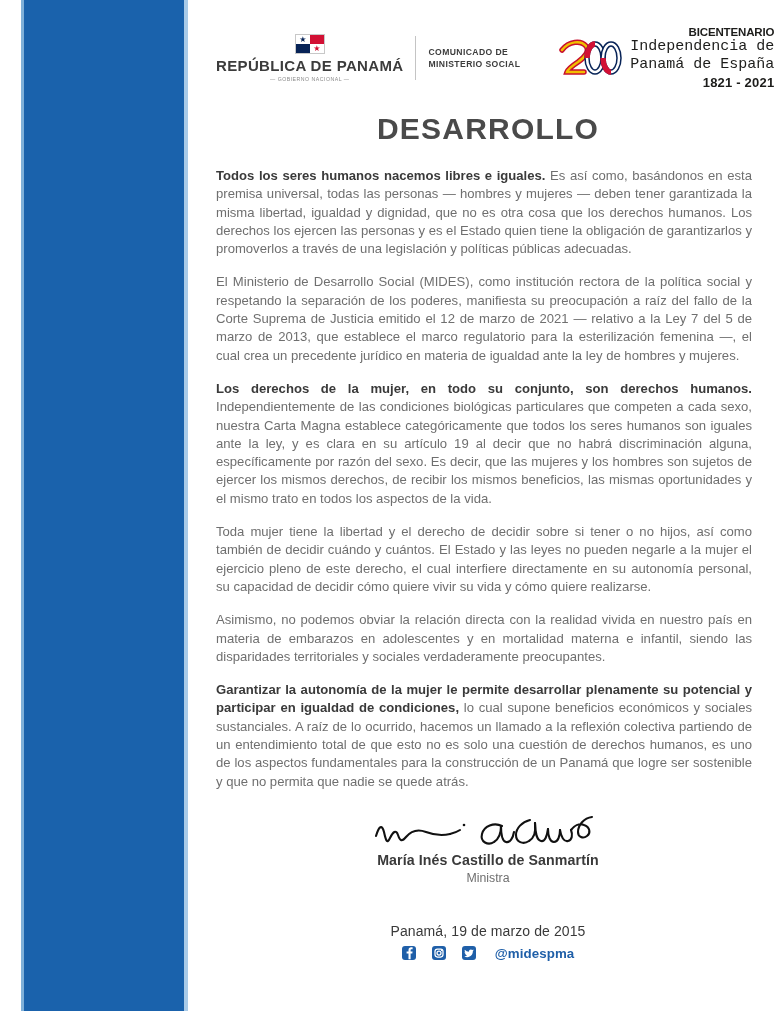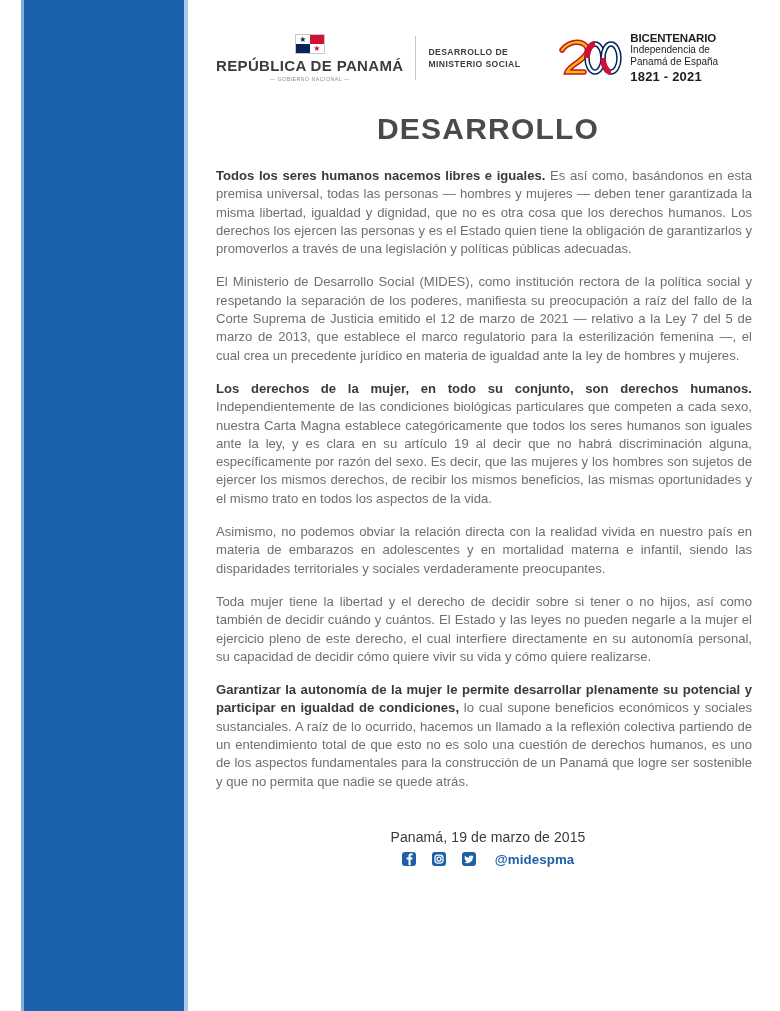--- a/index.html
+++ b/index.html
@@ -137,34 +137,36 @@
     align-items: center;
     margin-left: 39px;
   }
   .bicen-mark {
     width: 66px;
     height: 42px;
     flex: none;
   }
   .bicen-text {
     margin-left: 5px;
+    text-align: right;
   }
   .bicen-title {
     font-size: 11.5px;
     font-weight: bold;
     letter-spacing: -0.15px;
     color: #1d1d1b;
     line-height: 1.05;
     white-space: nowrap;
   }
   .bicen-line {
-    font-size: 10px;
+    font-size: 15px;
     color: #1d1d1b;
     line-height: 1.15;
     white-space: nowrap;
+    font-family: Liberation Mono, monospace;
   }
   .bicen-years {
     font-size: 13px;
     font-weight: bold;
     color: #1d1d1b;
     margin-top: 2px;
     letter-spacing: 0.2px;
     white-space: nowrap;
   }
 
@@ -274,21 +276,21 @@
             <div class="flag-q blue"></div>
             <div class="flag-q white">
               <span class="star red-star">★</span>
             </div>
           </div>
           <div class="gov-name">REPÚBLICA DE PANAMÁ</div>
           <div class="gov-sub">— GOBIERNO NACIONAL —</div>
         </div>
         <div class="logo-divider"></div>
         <div class="ministry">
-          <div>DESARROLLO DE</div>
+          <div>COMUNICADO DE</div>
           <div>MINISTERIO SOCIAL</div>
         </div>
       </div>
 
       <div class="logo-bicentenario">
         <svg class="bicen-mark" viewBox="0 0 132 84">
 
           <path d="M6 26 C20 8, 44 6, 54 18 C62 28, 52 40, 38 50 C26 58, 18 64, 16 70 L50 70" fill="none" stroke="#c8102e" stroke-width="11" stroke-linecap="round"></path>
           <path d="M6 26 C20 8, 44 6, 54 18 C62 28, 52 40, 38 50 C26 58, 18 64, 16 70 L50 70" fill="none" stroke="#f1bf00" stroke-width="5" stroke-linecap="round"></path>
 
@@ -315,30 +317,48 @@
       <p class="para">
         <b>Todos los seres humanos nacemos libres e iguales.</b><span> Es así como, basándonos en esta premisa universal, todas las personas — hombres y mujeres — deben tener garantizada la misma libertad, igualdad y dignidad, que no es otra cosa que los derechos humanos. Los derechos los ejercen las personas y es el Estado quien tiene la obligación de garantizarlos y promoverlos a través de una legislación y políticas públicas adecuadas.</span>
       </p>
       <p class="para">
         <span>El Ministerio de Desarrollo Social (MIDES), como institución rectora de la política social y respetando la separación de los poderes, manifiesta su preocupación a raíz del fallo de la Corte Suprema de Justicia emitido el 12 de marzo de 2021 — relativo a la Ley 7 del 5 de marzo de 2013, que establece el marco regulatorio para la esterilización femenina —, el cual crea un precedente jurídico en materia de igualdad ante la ley de hombres y mujeres.</span>
       </p>
       <p class="para">
         <b>Los derechos de la mujer, en todo su conjunto, son derechos humanos.</b><span> Independientemente de las condiciones biológicas particulares que competen a cada sexo, nuestra Carta Magna establece categóricamente que todos los seres humanos son iguales ante la ley, y es clara en su artículo 19 al decir que no habrá discriminación alguna, específicamente por razón del sexo. Es decir, que las mujeres y los hombres son sujetos de ejercer los mismos derechos, de recibir los mismos beneficios, las mismas oportunidades y el mismo trato en todos los aspectos de la vida.</span>
       </p>
       <p class="para">
+        <span>Toda mujer tiene la libertad y el derecho de decidir sobre si tener o no hijos, así como también de decidir cuándo y cuántos. El Estado y las leyes no pueden negarle a la mujer el ejercicio pleno de este derecho, el cual interfiere directamente en su autonomía personal, su capacidad de decidir cómo quiere vivir su vida y cómo quiere realizarse.</span>
+      </p>
+      <p class="para">
         <span>Asimismo, no podemos obviar la relación directa con la realidad vivida en nuestro país en materia de embarazos en adolescentes y en mortalidad materna e infantil, siendo las disparidades territoriales y sociales verdaderamente preocupantes.</span>
       </p>
       <p class="para">
-        <span>Toda mujer tiene la libertad y el derecho de decidir sobre si tener o no hijos, así como también de decidir cuándo y cuántos. El Estado y las leyes no pueden negarle a la mujer el ejercicio pleno de este derecho, el cual interfiere directamente en su autonomía personal, su capacidad de decidir cómo quiere vivir su vida y cómo quiere realizarse.</span>
-      </p>
-      <p class="para">
         <b>Garantizar la autonomía de la mujer le permite desarrollar plenamente su potencial y participar en igualdad de condiciones,</b><span> lo cual supone beneficios económicos y sociales sustanciales. A raíz de lo ocurrido, hacemos un llamado a la reflexión colectiva partiendo de un entendimiento total de que esto no es solo una cuestión de derechos humanos, es uno de los aspectos fundamentales para la construcción de un Panamá que logre ser sostenible y que no permita que nadie se quede atrás.</span>
       </p>
     </div>
 
+    <div class="signature-block">
+      <svg class="sig-svg" width="232" height="42" viewBox="0 0 232 42">
+        <g fill="none" stroke="#111111" stroke-width="2.1" stroke-linecap="round" stroke-linejoin="round">
+          <path d="M4 22 C7 12, 10 10, 12 18 C14 27, 15 30, 18 24 C21 18, 24 15, 26 21 C28 27, 30 28, 34 23 C39 17, 46 15, 54 18 C62 21, 70 22, 78 20"></path>
+          <path d="M78 20 C82 19, 85 18, 88 16"></path>
+          <circle cx="92" cy="11" r="1.3" fill="#111111" stroke="none"></circle>
+          <path d="M130 12 C122 8, 112 12, 110 20 C108 28, 116 32, 122 28 C127 25, 129 18, 129 12"></path>
+          <path d="M129 12 C129 20, 130 27, 134 28 C138 29, 141 24, 142 18"></path>
+          <path d="M158 6 C150 8, 144 14, 144 21 C144 28, 151 31, 157 27 C162 24, 164 17, 163 9"></path>
+          <path d="M163 9 C163 18, 165 26, 169 27 C173 28, 175 22, 176 15"></path>
+          <path d="M176 15 C176 22, 178 28, 182 28 C186 28, 188 22, 188 16"></path>
+          <path d="M188 16 C189 23, 192 28, 196 27 C200 26, 201 21, 199 16"></path>
+          <path d="M199 16 C202 12, 207 9, 212 11 C218 13, 219 19, 215 22 C211 25, 206 23, 206 18 C206 11, 212 4, 220 3"></path>
+        </g>
+      </svg>
+      <div class="sig-name">María Inés Castillo de Sanmartín</div>
+      <div class="sig-role">Ministra</div>
+    </div>
 
     <div class="footer">
       <div class="footer-place">Panamá, 19 de marzo de 2015</div>
       <div class="social-row">
         <span class="social-icon">
           <svg width="14" height="14" viewBox="0 0 14 14">
             <path d="M8.6 13.2V7.6h1.7l.3-2.1H8.6V4.2c0-.6.2-1 1-1h1V1.3c-.2 0-.8-.1-1.5-.1-1.5 0-2.6.9-2.6 2.7v1.6H4.6v2.1h1.9v5.6z" fill="#ffffff"></path>
           </svg>
         </span>
         <span class="social-icon">

